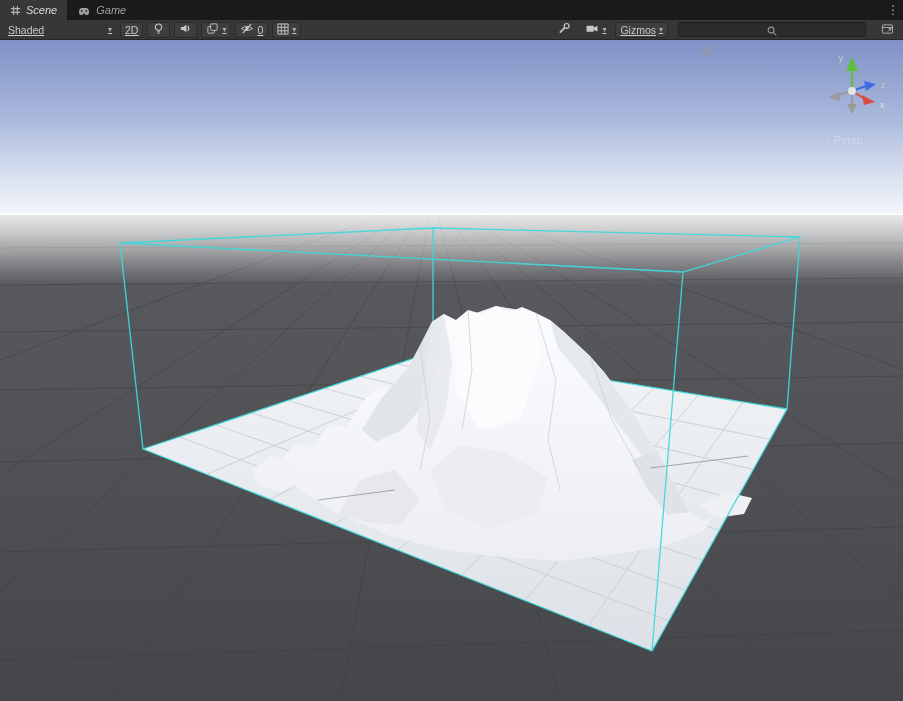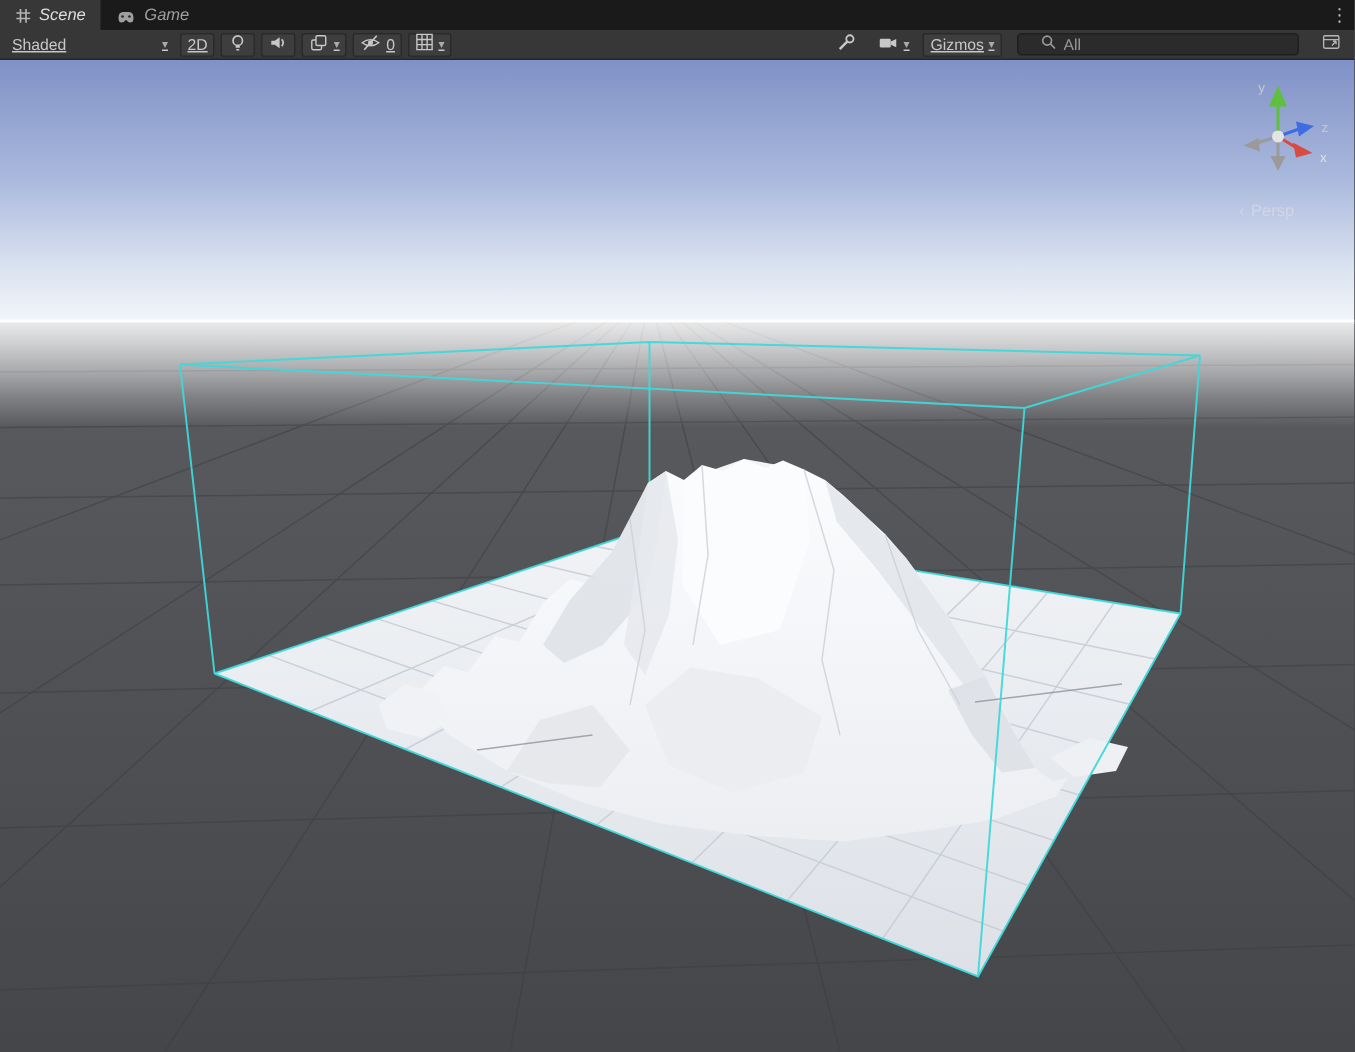--- a/index.html
+++ b/index.html
@@ -18,21 +18,21 @@
     align-items:center;padding:0 4px;gap:4px;z-index:3;box-sizing:border-box;
     border-bottom:1px solid #262626;}
   .tbtn{height:16px;display:flex;align-items:center;gap:3px;padding:0 4px;background:#3e3e3e;
     border:1px solid #2a2a2a;border-radius:2px;color:#c8c8c8;font-size:10.5px;box-sizing:border-box;text-decoration:underline;}
   .tbtn.flat{background:transparent;border-color:transparent;}
   .shaded-dd{width:112px;justify-content:space-between;background:transparent;border:none;}
   .arrow{font-size:8px;color:#aaaaaa;line-height:1;}
   .toolbar-spacer{flex:1;}
   .count{font-size:10.5px;color:#c8c8c8;}
   .search{display:flex;align-items:center;gap:4px;height:15px;width:188px;background:#2b2b2b;
-    border:1px solid #1f1f1f;border-radius:3px;padding:0 14px;box-sizing:border-box;margin:0 6px;}
+    border:1px solid #1f1f1f;border-radius:3px;padding:0 4px;box-sizing:border-box;margin:0 6px;flex-direction:column;}
   .search input{background:transparent;border:none;outline:none;color:#999;font-size:10.5px;
     width:140px;font-family:"Liberation Sans",sans-serif;padding:0;}
   .viewport{position:absolute;top:0;left:0;width:903px;height:701px;z-index:1;}
 </style>
 </head>
 <body>
 
 <div class="viewport">
 <svg width="903" height="701" viewBox="0 0 903 701">
   <defs>

